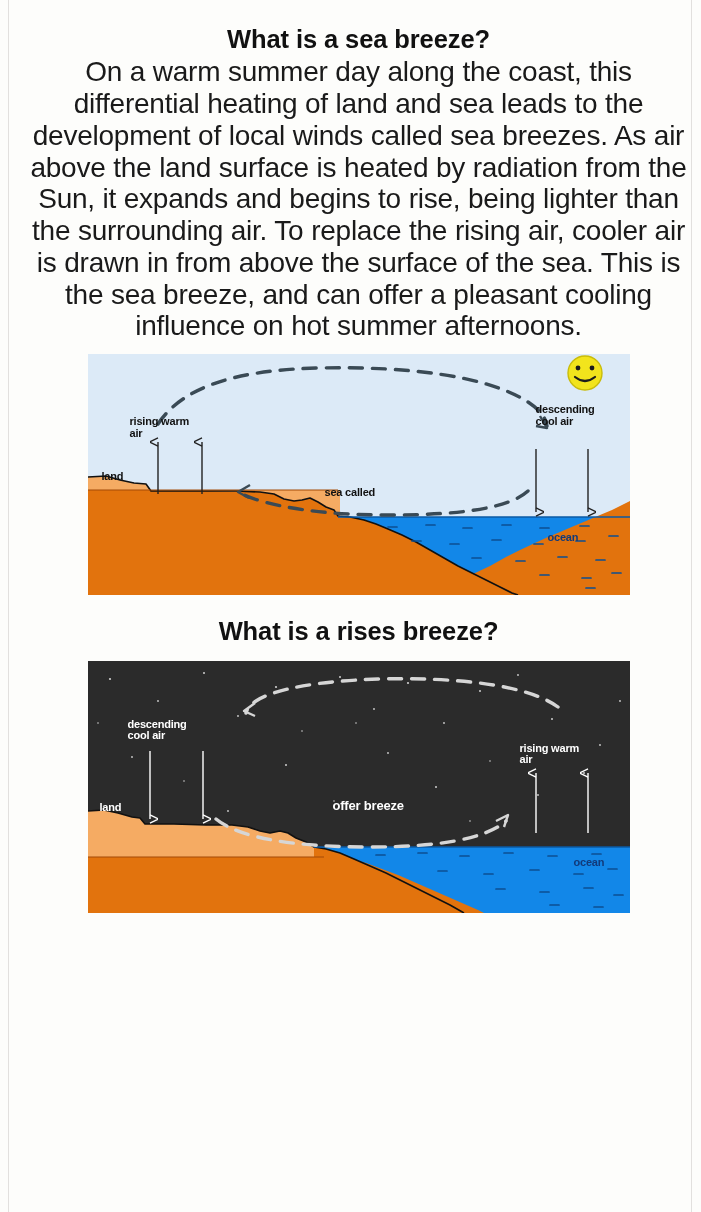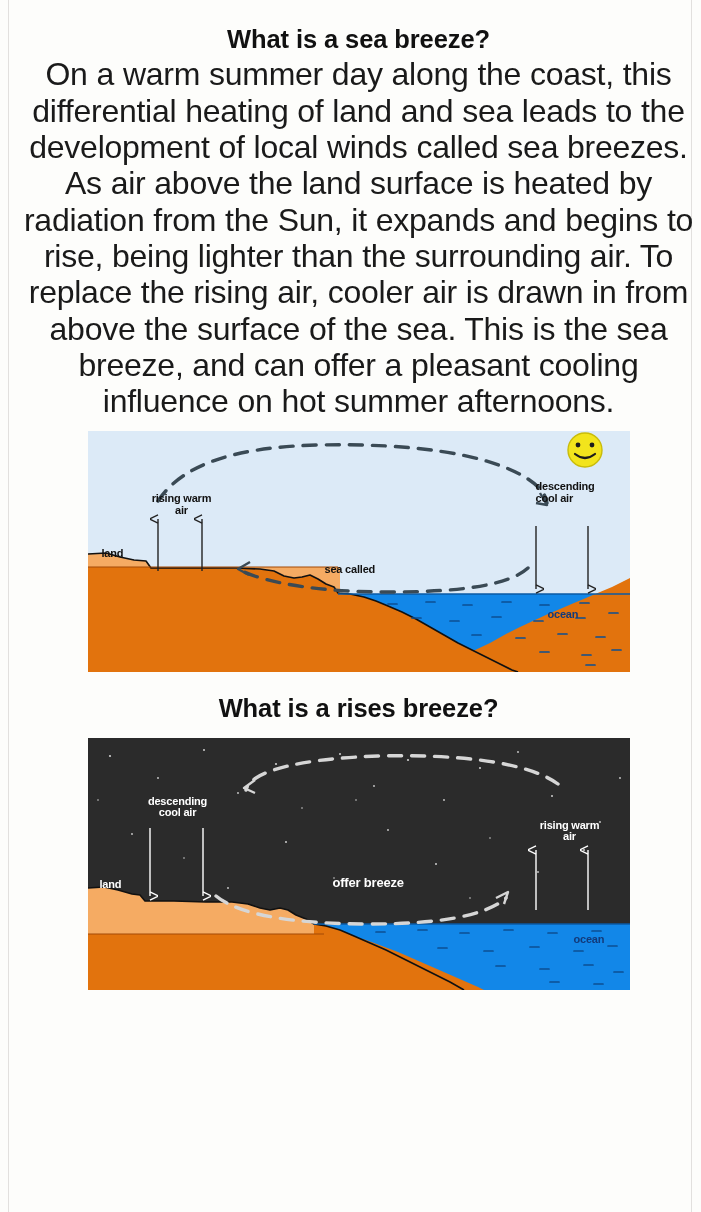--- a/index.html
+++ b/index.html
@@ -45,21 +45,21 @@
     font-size: 25.5px;
     font-weight: bold;
     text-align: center;
     margin: 0;
     padding: 8px 0 2px 0;
     color: #111111;
     letter-spacing: -0.1px;
     line-height: 1.15;
   }
   p.section-body {
-    font-size: 32px;
+    font-size: 28px;
     text-align: center;
     margin: 0;
     padding: 0 2px;
     color: #1a1a1a;
     line-height: 1.135;
     letter-spacing: -0.25px;
     word-spacing: 0.2px;
   }
 
   
@@ -72,21 +72,21 @@
   }
   .diagram.night { height: 252px; }
   .diagram svg { display: block; }
 
   .dlabel {
     position: absolute;
     font-family: "Liberation Sans", sans-serif;
     font-weight: bold;
     font-size: 11px;
     line-height: 1.05;
-    text-align: center;
+    text-align: left;
     white-space: nowrap;
     letter-spacing: -0.2px;
   }
   .dlabel.dark  { color: #111111; }
   .dlabel.light { color: #ffffff; }
   .dlabel.ocean-day   { color: #123a7a; }
   .dlabel.ocean-night { color: #123a7a; }
 
   .spacer-between { height: 14px; }
 </style>

